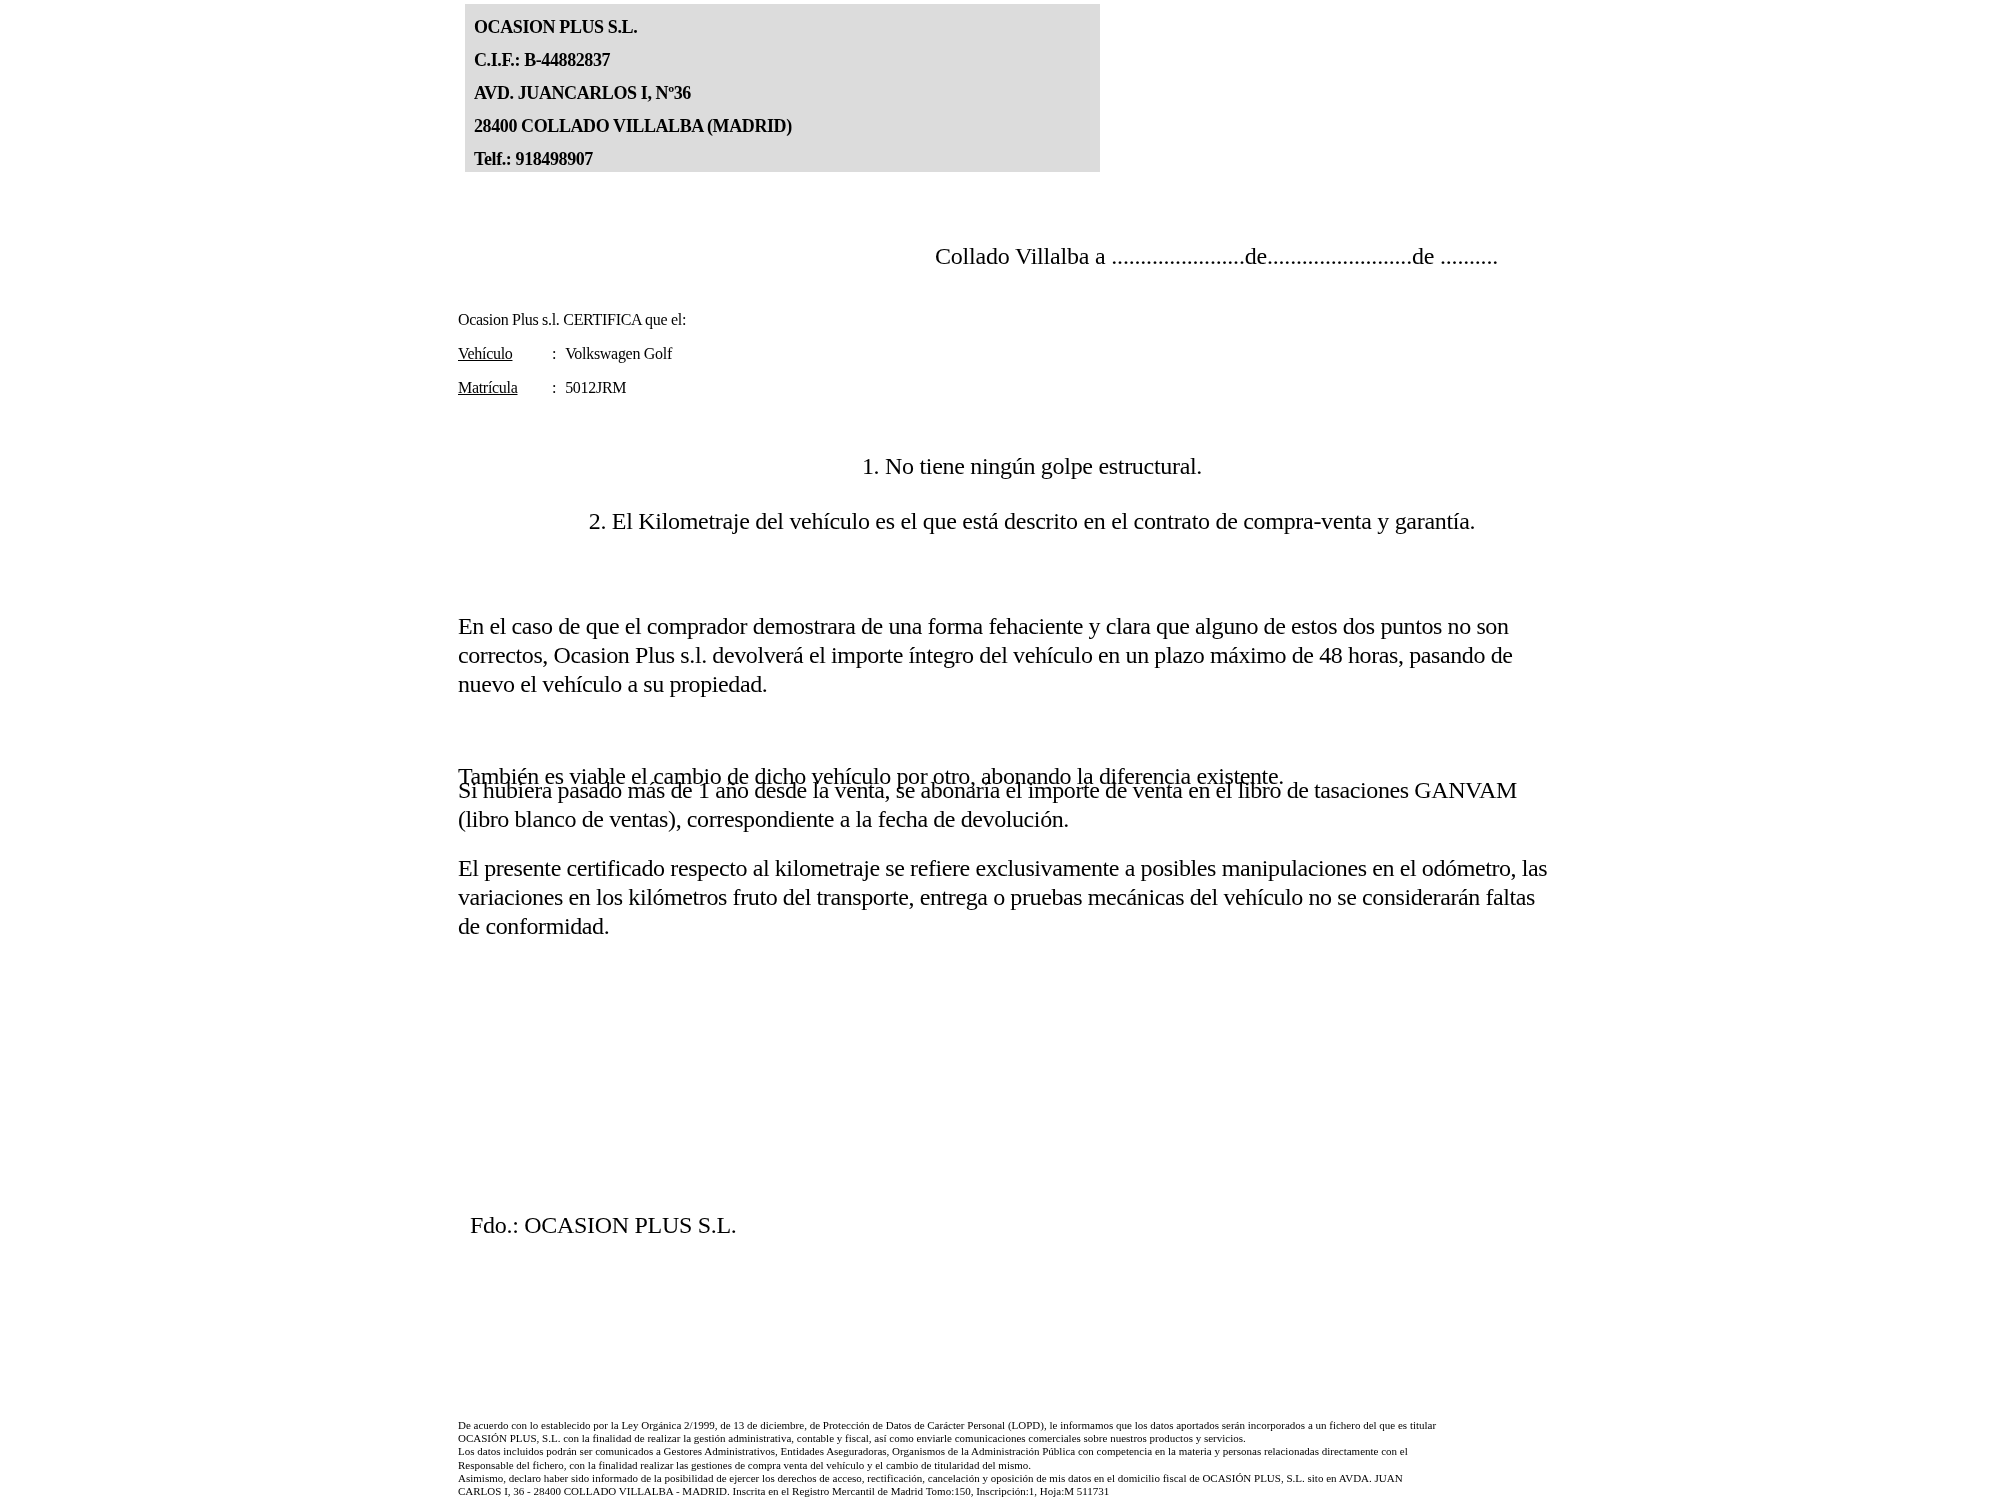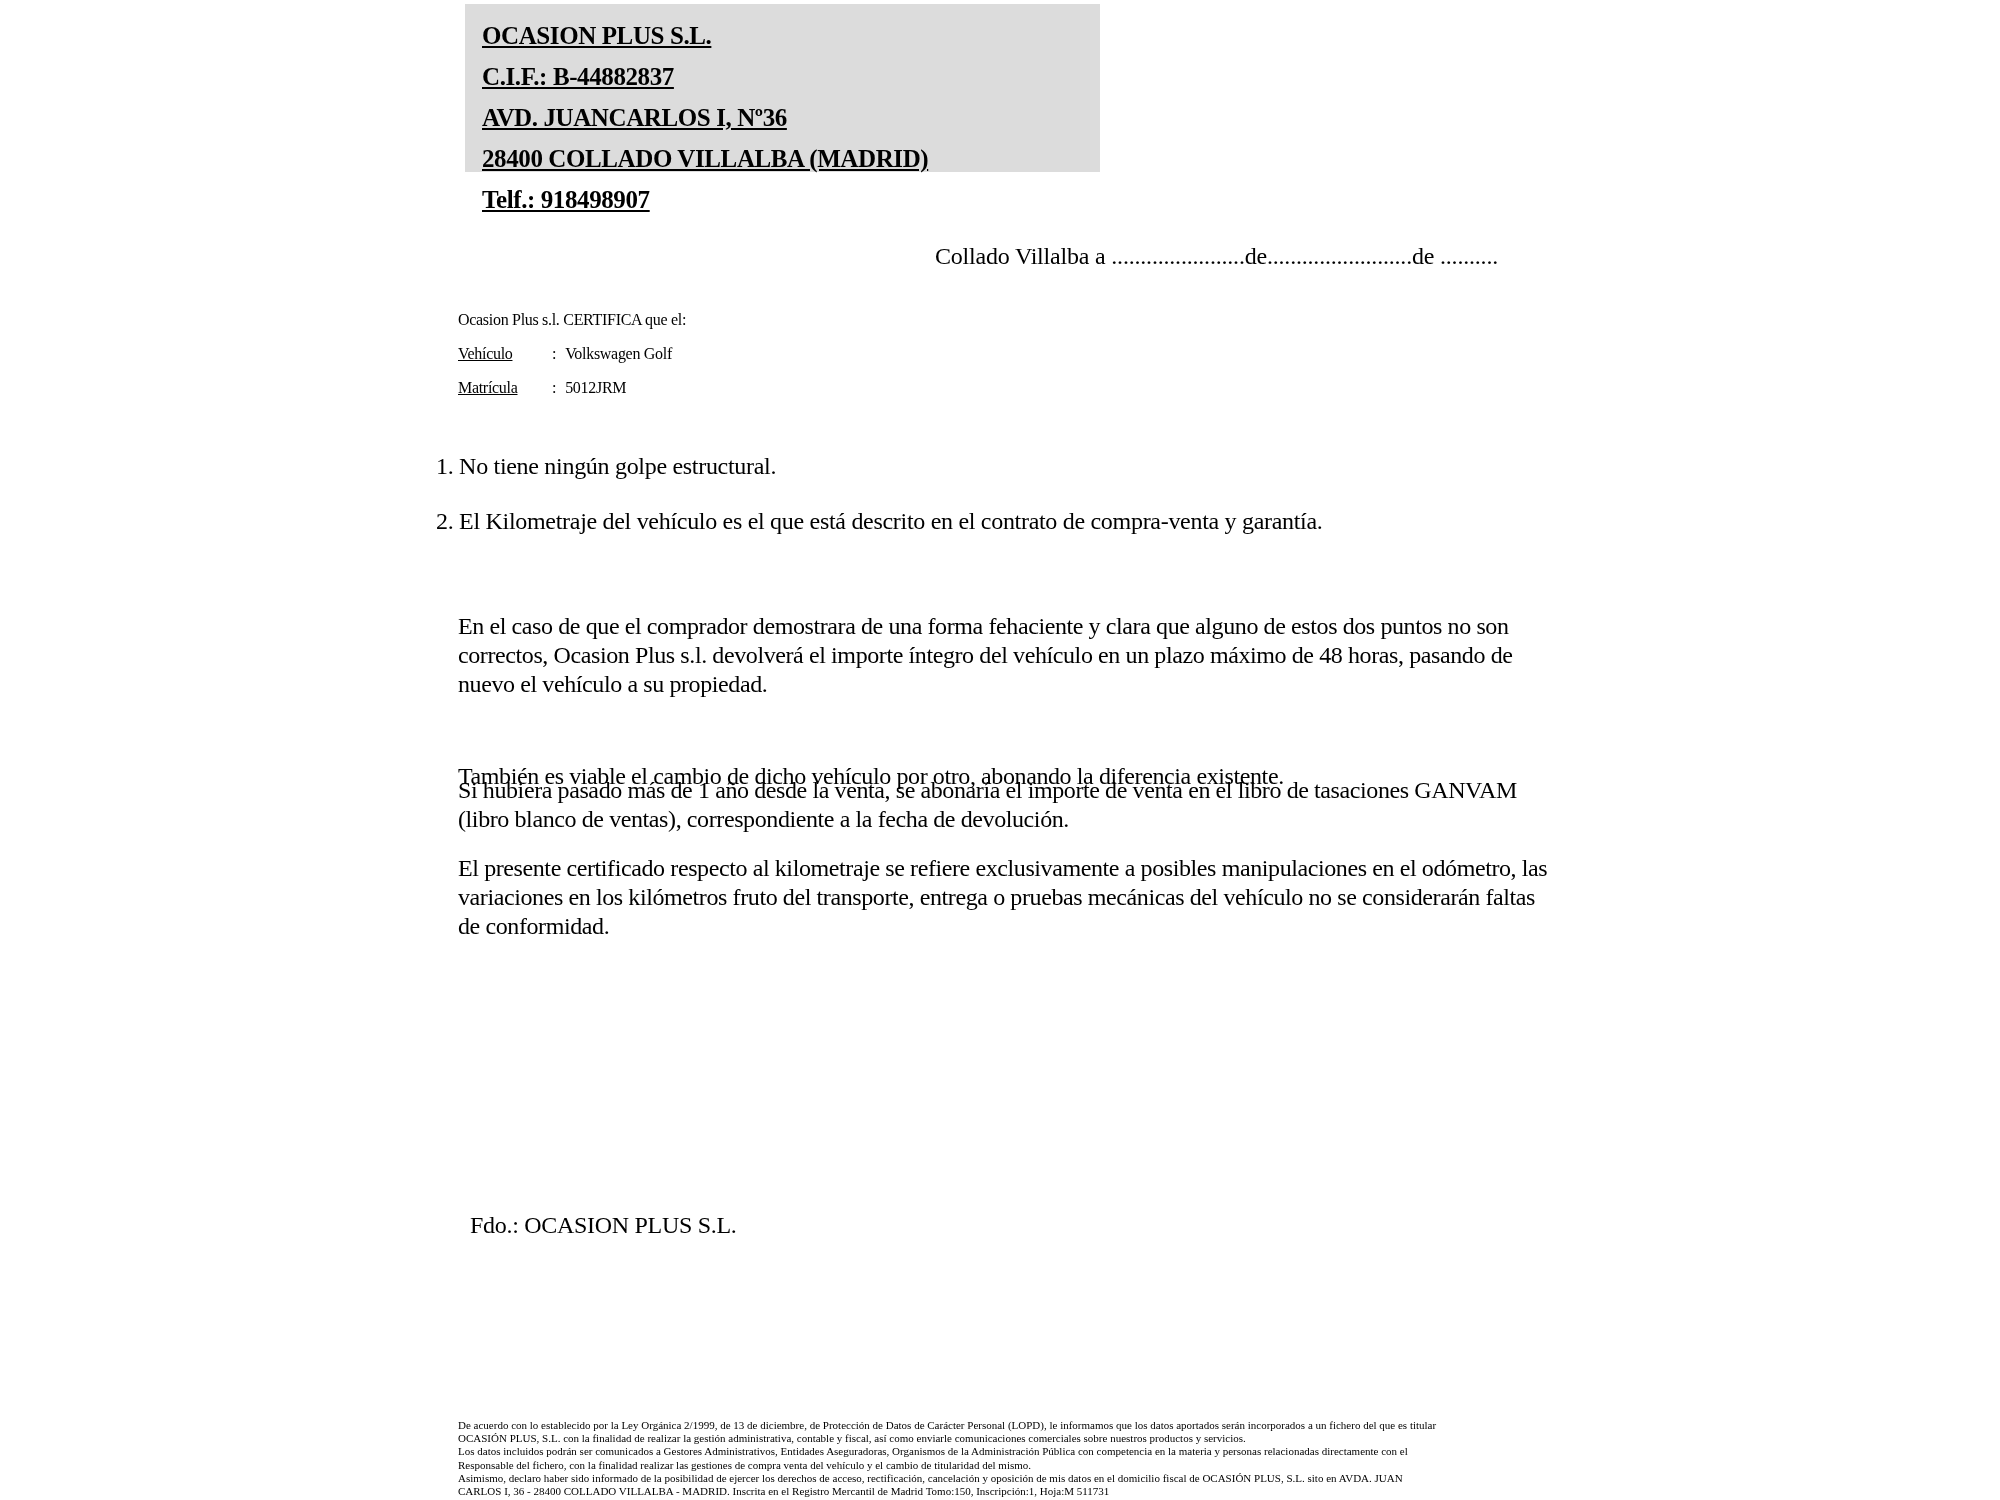--- a/index.html
+++ b/index.html
@@ -20,27 +20,26 @@
     position: absolute;
     left: 465px;
     top: 4px;
     width: 635px;
     height: 168px;
     background: #dcdcdc;
     box-sizing: border-box;
     padding: 7px 0 0 9px;
   }
   .header-box p {
-    margin: 8px;
+    margin: 0;
     font-weight: bold;
-    font-size: 25px;
+    font-size: 18px;
     line-height: 33px;
     letter-spacing: -0.4px;
     white-space: nowrap;
-    text-decoration: underline;
   }
   .date-line {
     position: absolute;
     left: 935px;
     top: 243px;
     font-size: 24px;
     letter-spacing: -0.2px;
     white-space: nowrap;
   }
   .cert-block {
@@ -54,26 +53,27 @@
   .cert-block .row { white-space: nowrap; }
   .cert-label {
     display: inline-block;
     width: 94px;
     text-decoration: underline;
   }
   .cert-sep { display: inline-block; }
   .cert-value { margin-left: 9px; text-align: center; }
   .point {
     position: absolute;
-    left: 436px;
+    left: 482px;
     width: 1100px;
     margin: 0;
     font-size: 24px;
     line-height: 29px;
     letter-spacing: -0.3px;
+    text-align: center;
   }
   .point-1 { top: 452px; }
   .point-2 { top: 507px; }
   .para {
     position: absolute;
     left: 458px;
     width: 1095px;
     margin: 0;
     font-size: 24px;
     line-height: 29px;

